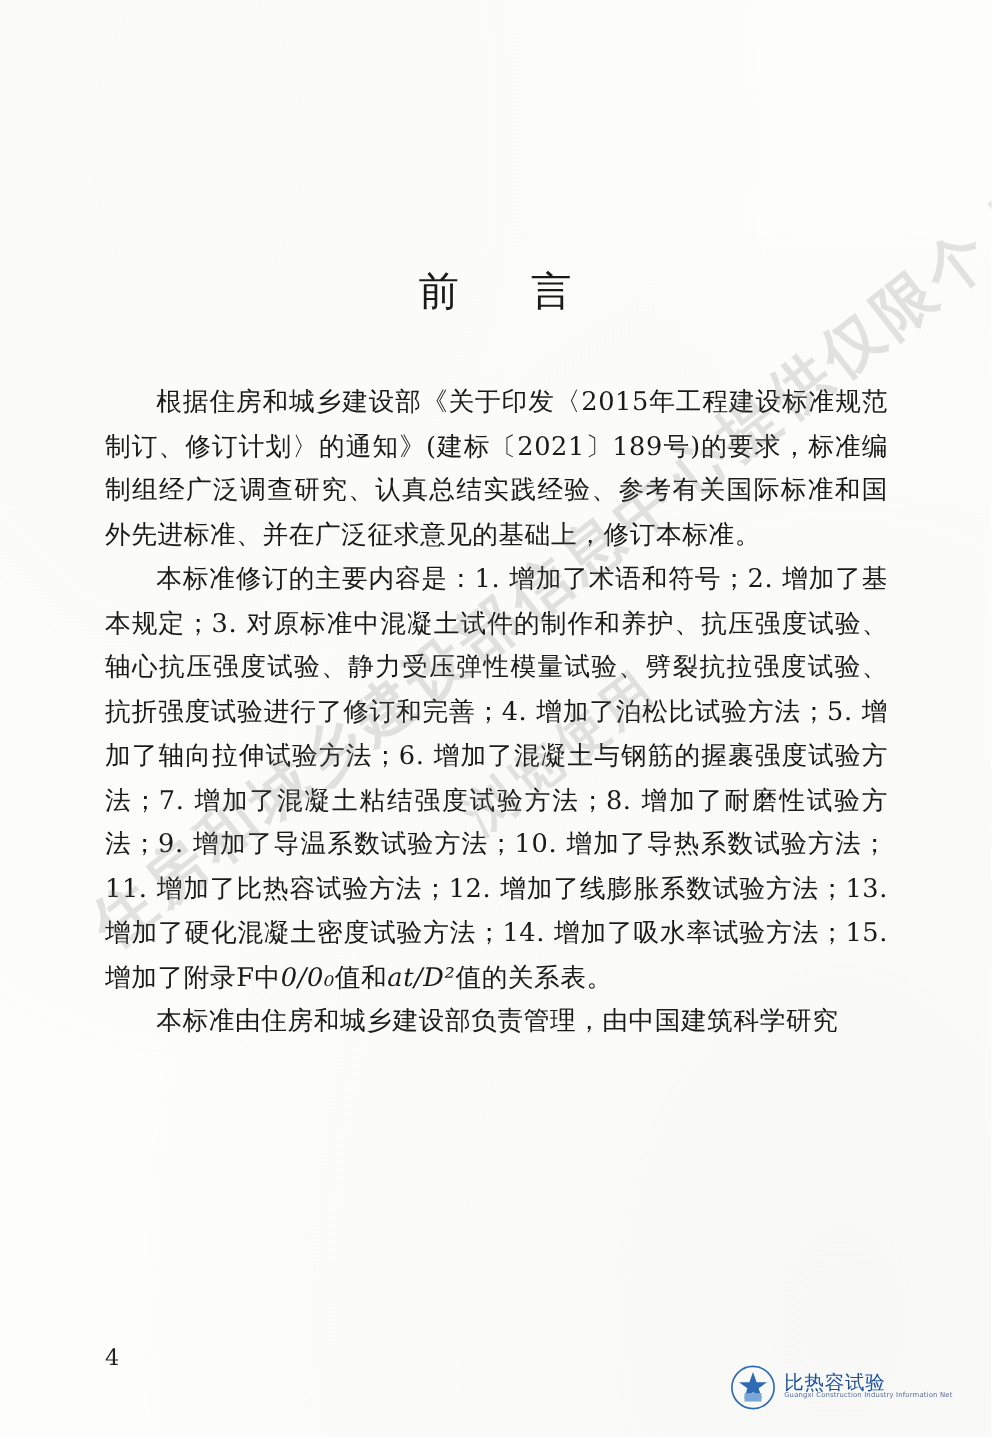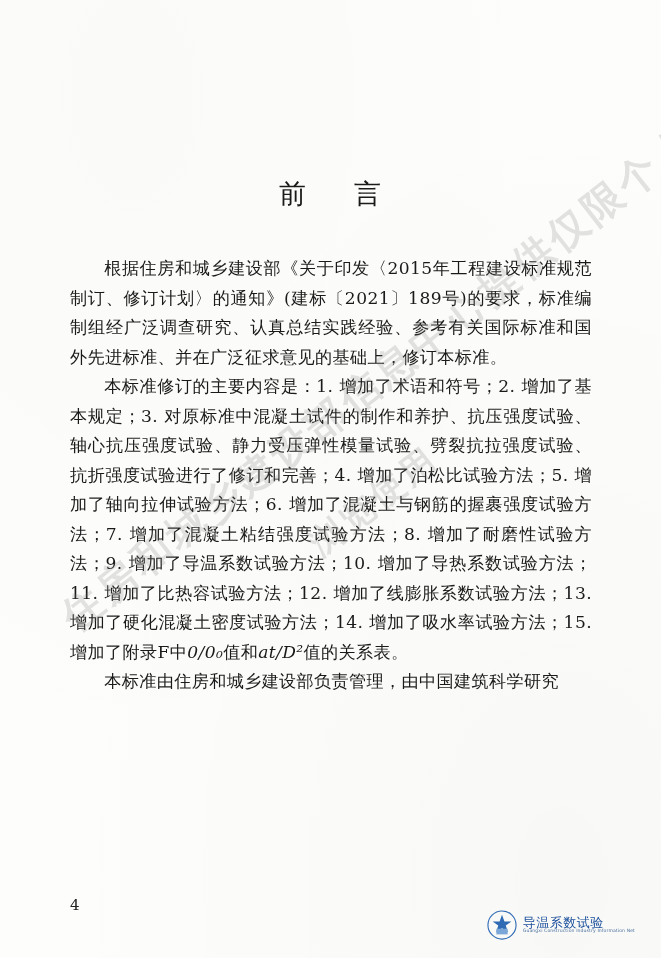--- a/index.html
+++ b/index.html
@@ -184,18 +184,18 @@
 
   <div class="logo-stamp">
     <div class="logo-mark">
       <svg viewBox="0 0 32 32" width="30" height="30" aria-hidden="true">
         <circle cx="16" cy="16" r="15" fill="none" stroke="#2f6bb5" stroke-width="1.2"></circle>
         <polygon points="16,5 18.6,12.2 26,12.2 20,16.6 22.3,23.8 16,19.4 9.7,23.8 12,16.6 6,12.2 13.4,12.2" fill="#2f6bb5"></polygon>
         <rect x="10" y="20" width="12" height="6" fill="#7aa7d8"></rect>
       </svg>
     </div>
     <div class="logo-text-wrap">
-      <span class="logo-cn">导温系数试验</span>
+      <span class="logo-cn">比热容试验</span>
       <span class="logo-en">Guangxi Construction Industry Information Net</span>
     </div>
   </div>
 
 </div>
 
 </body></html>

